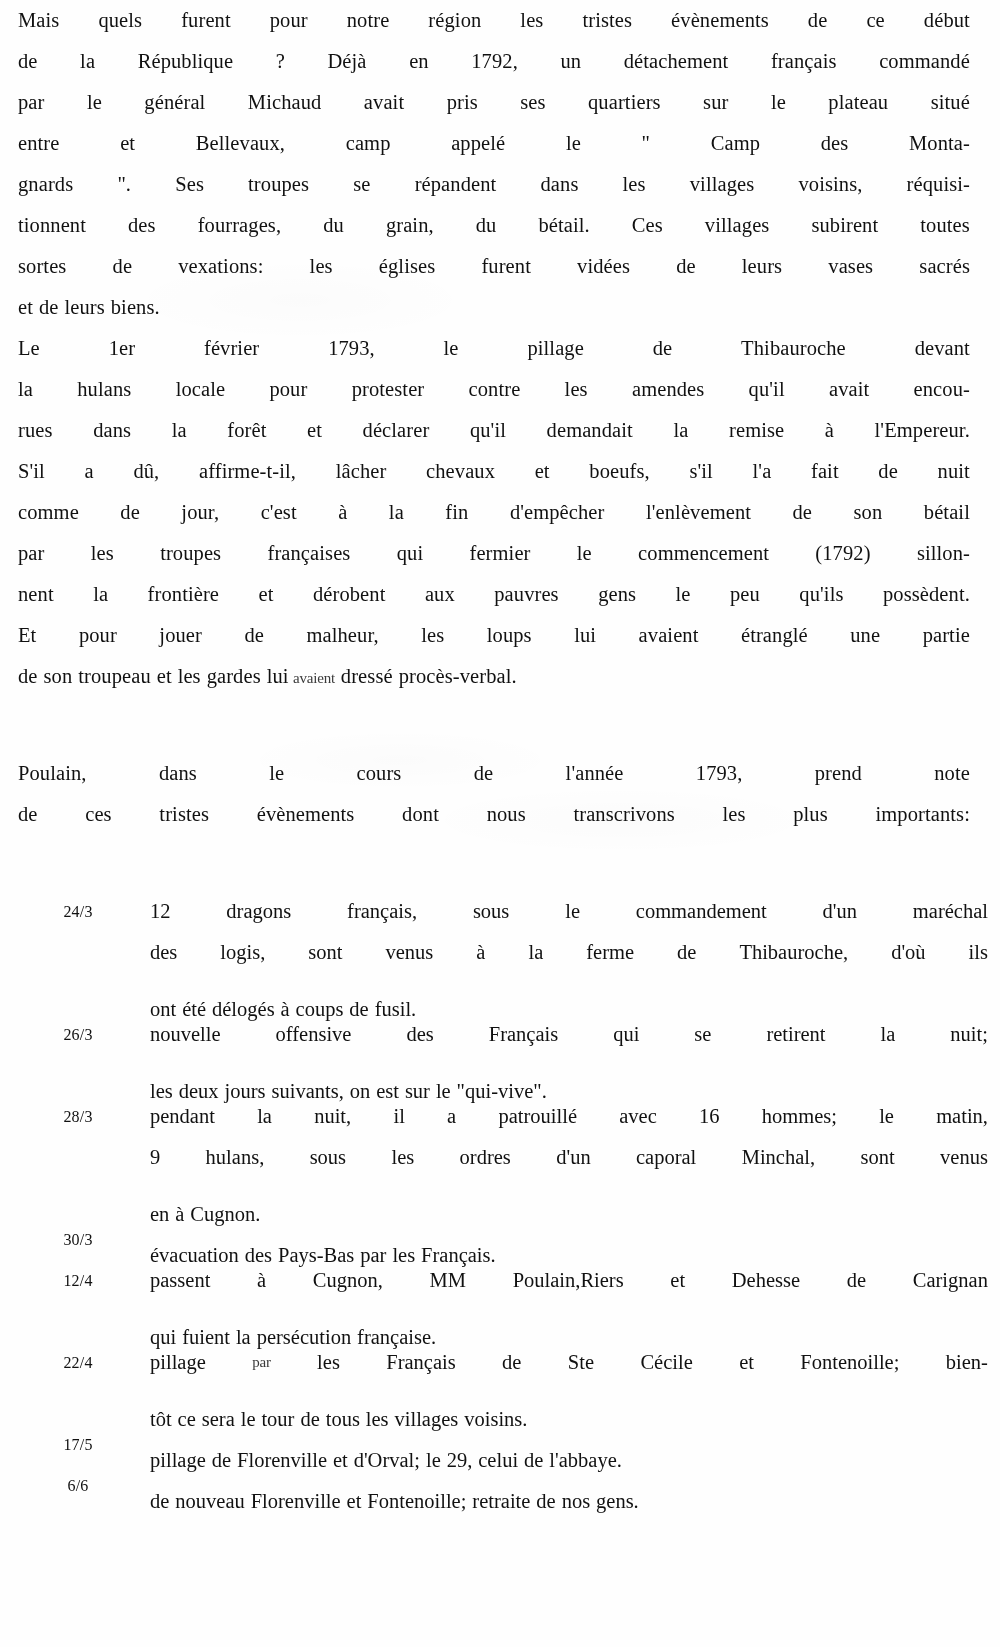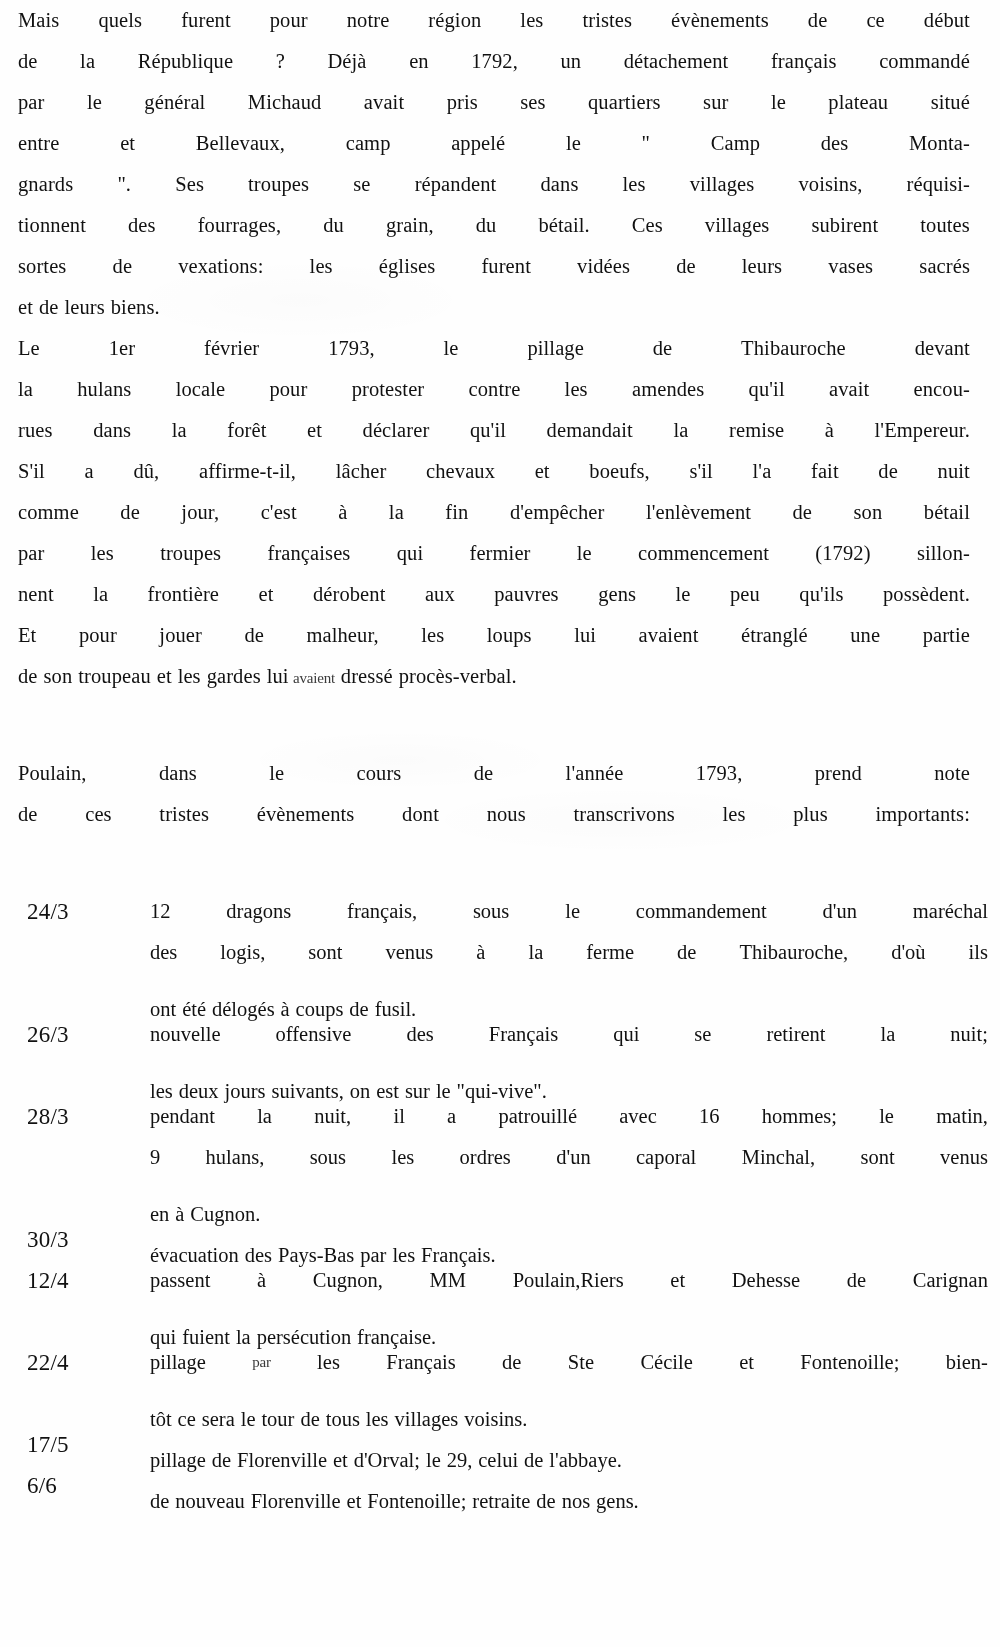--- a/index.html
+++ b/index.html
@@ -70,25 +70,26 @@
 
   
   .entry-line {
     position: relative;
     height: 41px;
     line-height: 41px;
     font-size: 20.5px;
   }
   .date {
     position: absolute;
-    left: 9px;
+    left: 0px;
     top: 0;
     width: 120px;
-    font-size: 23px;
+    font-size: 16px;
     letter-spacing: 0.2px;
+    text-align: center;
   }
   .entry-text {
     position: absolute;
     left: 132px;
     width: 838px;
     display: flex;
     justify-content: space-between;
     white-space: nowrap;
     font-size: 20.5px;
     text-align: right;

